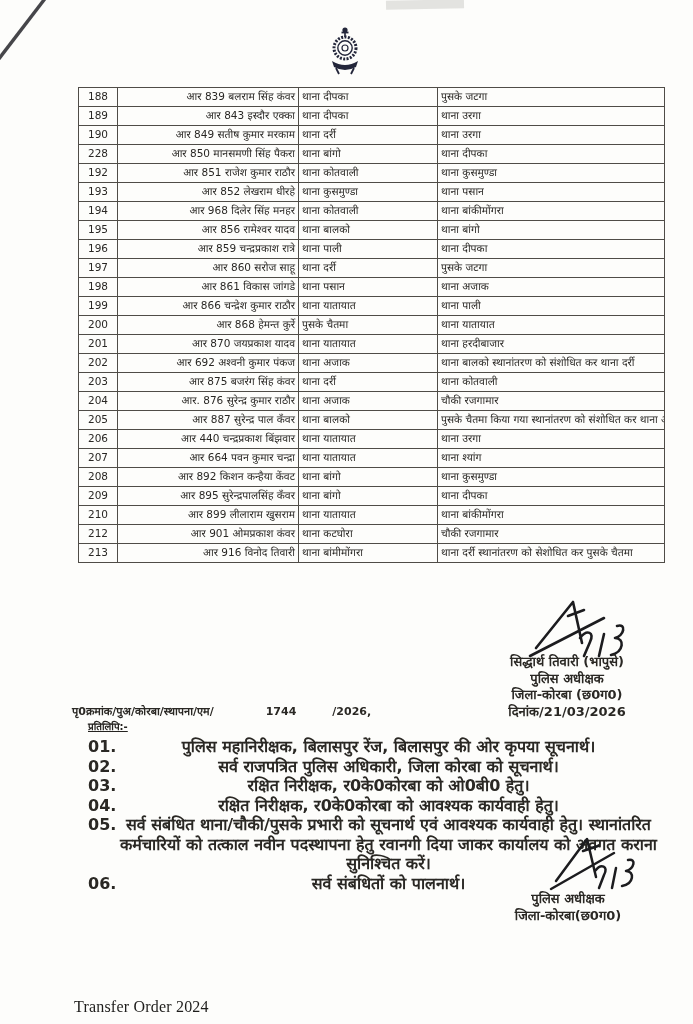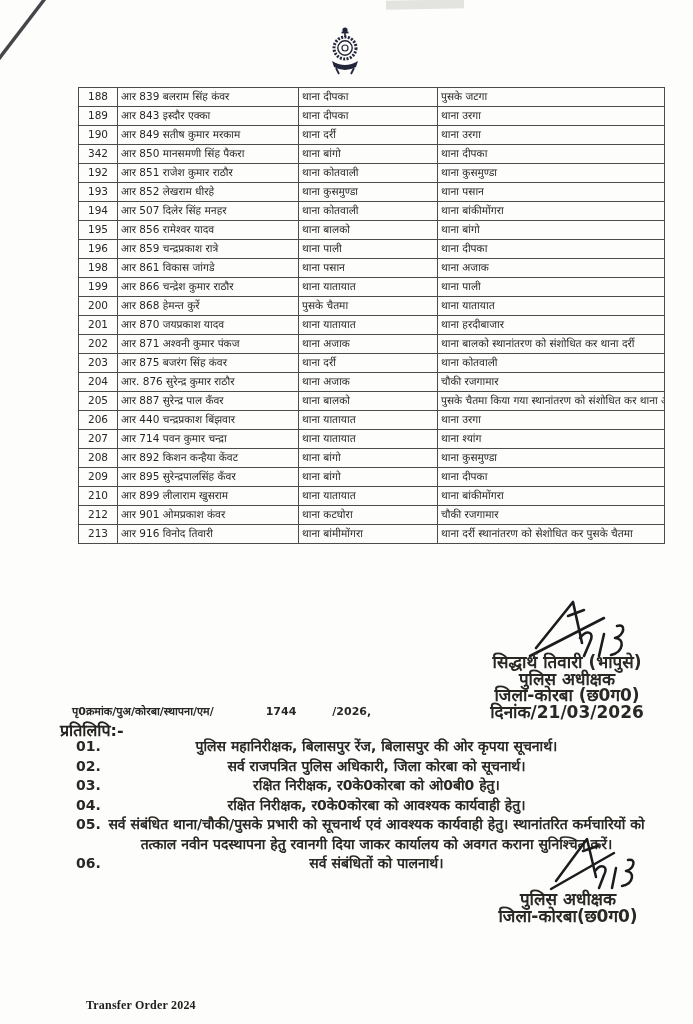--- a/index.html
+++ b/index.html
@@ -17,40 +17,40 @@
   table.transfer{
     position:absolute;left:78px;top:87px;width:574px;
     border-collapse:collapse;table-layout:fixed;padding-left:21px;
   }
   table.transfer td{
     border:1px solid #4f4c47;font-size:10.5px;line-height:15.5px;
     padding:1px 3px;vertical-align:middle;color:#292724;
     overflow:hidden;white-space:nowrap;
   }
   td.c-sn{width:32px;text-align:center;}
-  td.c-name{width:174px;padding-left:7px;}
+  td.c-name{width:174px;padding-left:7px;text-align:right;}
   td.c-from{width:132px;padding-left:9px;}
   td.c-to{width:220px;padding-left:11px;white-space:normal;height:16px;}
   
   .sig-svg{position:absolute;}
   .sig1-svg{left:524px;top:596px;width:122px;height:66px;}
   .sig2-svg{left:546px;top:833px;width:106px;height:62px;}
-  .sign-block{position:absolute;text-align:center;font-size:17px;line-height:16.5px;font-weight:bold;color:#2a2824;}
+  .sign-block{position:absolute;text-align:center;font-size:13px;line-height:16.5px;font-weight:bold;color:#2a2824;}
   .sign-block-1{left:452px;top:654px;width:230px;}
   .sign-block-2{left:468px;top:891px;width:200px;}
   
   .memo-line{position:absolute;left:72px;top:703px;font-size:11px;color:#2a2824;font-weight:bold;}
   .memo-line .gap{display:inline-block;width:52px;}
   .memo-line .gap2{display:inline-block;width:36px;}
-  .copy-heading{position:absolute;left:60px;top:719px;font-size:16px;font-weight:bold;color:#252320;}
-  .copy-list{position:absolute;left:76px;top:737px;width:575px;font-size:14px;line-height:19.5px;color:#2a2824;font-weight:bold;}
+  .copy-heading{position:absolute;left:88px;top:719px;font-size:10px;font-weight:bold;text-decoration:underline;color:#252320;}
+  .copy-list{position:absolute;left:88px;top:737px;width:575px;font-size:16px;line-height:19.5px;color:#2a2824;font-weight:bold;}
   .copy-item{display:flex;}
   .copy-no{width:26px;flex:0 0 26px;}
   .copy-text{flex:1;text-align:center;}
-  .watermark{position:absolute;left:86px;top:998px;font-family:"Liberation Serif","DejaVu Serif",serif;font-weight:bold;font-size:12px;color:#1e1d1b;letter-spacing:.2px;}
+  .watermark{position:absolute;left:74px;top:998px;font-family:"Liberation Serif","DejaVu Serif",serif;font-weight:normal;font-size:16px;color:#1e1d1b;letter-spacing:.2px;}
 </style>
 </head>
 <body>
 
 <div class="page">
 
   <svg class="corner-line" viewBox="0 0 60 70">
     <line x1="-2" y1="60" x2="47" y2="-4" stroke="#46464a" stroke-width="3.4"></line>
   </svg>
   <div class="top-smudge"></div>
@@ -86,21 +86,21 @@
         </tr>
 
         <tr>
           <td class="c-sn">190</td>
           <td class="c-name">आर 849 सतीष कुमार मरकाम</td>
           <td class="c-from">थाना दर्री</td>
           <td class="c-to">थाना उरगा</td>
         </tr>
 
         <tr>
-          <td class="c-sn">342</td>
+          <td class="c-sn">228</td>
           <td class="c-name">आर 850 मानसमणी सिंह पैकरा</td>
           <td class="c-from">थाना बांगो</td>
           <td class="c-to">थाना दीपका</td>
         </tr>
 
         <tr>
           <td class="c-sn">192</td>
           <td class="c-name">आर 851 राजेश कुमार राठौर</td>
           <td class="c-from">थाना कोतवाली</td>
           <td class="c-to">थाना कुसमुण्डा</td>
@@ -108,39 +108,45 @@
 
         <tr>
           <td class="c-sn">193</td>
           <td class="c-name">आर 852 लेखराम धीरहे</td>
           <td class="c-from">थाना कुसमुण्डा</td>
           <td class="c-to">थाना पसान</td>
         </tr>
 
         <tr>
           <td class="c-sn">194</td>
-          <td class="c-name">आर 507 दिलेर सिंह मनहर</td>
+          <td class="c-name">आर 968 दिलेर सिंह मनहर</td>
           <td class="c-from">थाना कोतवाली</td>
           <td class="c-to">थाना बांकीमोंगरा</td>
         </tr>
 
         <tr>
           <td class="c-sn">195</td>
           <td class="c-name">आर 856 रामेश्वर यादव</td>
           <td class="c-from">थाना बालको</td>
           <td class="c-to">थाना बांगो</td>
         </tr>
 
         <tr>
           <td class="c-sn">196</td>
           <td class="c-name">आर 859 चन्द्रप्रकाश रात्रे</td>
           <td class="c-from">थाना पाली</td>
           <td class="c-to">थाना दीपका</td>
         </tr>
 
+        <tr>
+          <td class="c-sn">197</td>
+          <td class="c-name">आर 860 सरोज साहू</td>
+          <td class="c-from">थाना दर्री</td>
+          <td class="c-to">पुसके जटगा</td>
+        </tr>
 
         <tr>
           <td class="c-sn">198</td>
           <td class="c-name">आर 861 विकास जांगडे</td>
           <td class="c-from">थाना पसान</td>
           <td class="c-to">थाना अजाक</td>
         </tr>
 
         <tr>
           <td class="c-sn">199</td>
@@ -158,21 +164,21 @@
 
         <tr>
           <td class="c-sn">201</td>
           <td class="c-name">आर 870 जयप्रकाश यादव</td>
           <td class="c-from">थाना यातायात</td>
           <td class="c-to">थाना हरदीबाजार</td>
         </tr>
 
         <tr>
           <td class="c-sn">202</td>
-          <td class="c-name">आर 871 अश्वनी कुमार पंकज</td>
+          <td class="c-name">आर 692 अश्वनी कुमार पंकज</td>
           <td class="c-from">थाना अजाक</td>
           <td class="c-to">थाना बालको स्थानांतरण को संशोधित कर थाना दर्री</td>
         </tr>
 
         <tr>
           <td class="c-sn">203</td>
           <td class="c-name">आर 875 बजरंग सिंह कंवर</td>
           <td class="c-from">थाना दर्री</td>
           <td class="c-to">थाना कोतवाली</td>
         </tr>
@@ -193,21 +199,21 @@
 
         <tr>
           <td class="c-sn">206</td>
           <td class="c-name">आर 440 चन्द्रप्रकाश बिंझवार</td>
           <td class="c-from">थाना यातायात</td>
           <td class="c-to">थाना उरगा</td>
         </tr>
 
         <tr>
           <td class="c-sn">207</td>
-          <td class="c-name">आर 714 पवन कुमार चन्द्रा</td>
+          <td class="c-name">आर 664 पवन कुमार चन्द्रा</td>
           <td class="c-from">थाना यातायात</td>
           <td class="c-to">थाना श्यांग</td>
         </tr>
 
         <tr>
           <td class="c-sn">208</td>
           <td class="c-name">आर 892 किशन कन्हैया केंवट</td>
           <td class="c-from">थाना बांगो</td>
           <td class="c-to">थाना कुसमुण्डा</td>
         </tr>

